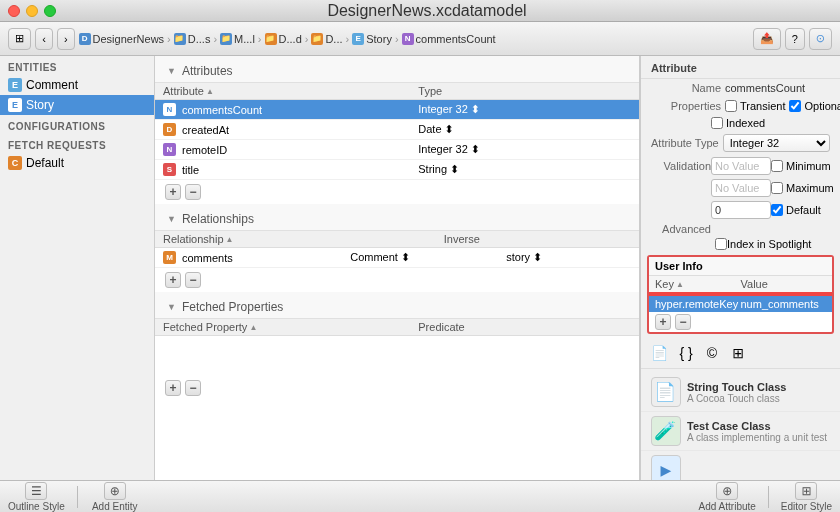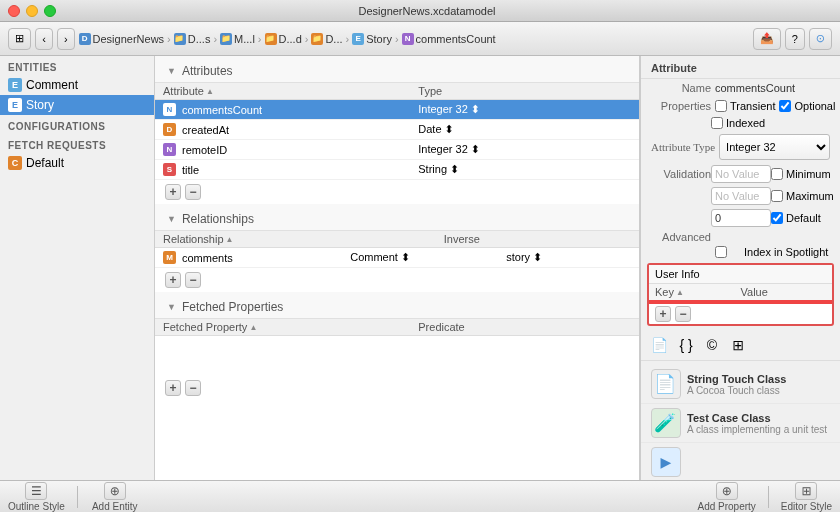--- a/index.html
+++ b/index.html
@@ -16,21 +16,21 @@
     .title-bar {
       height: 22px;
       background: linear-gradient(#e8e8e8, #d0d0d0);
       display: flex;
       align-items: center;
       justify-content: center;
       border-bottom: 1px solid #aaa;
       position: relative;
     }
     .title-bar-title {
-      font-size: 11px;
+      font-size: 16px;
       font-weight: 500;
       color: #333;
       margin-left: 14px;
     }
     .traffic-lights {
       position: absolute;
       left: 8px;
       display: flex;
       gap: 6px;
     }
@@ -244,21 +244,21 @@
     .right-section-title {
       font-size: 11px;
       font-weight: 600;
       color: #444;
       padding: 6px 10px 4px 10px;
       border-bottom: 1px solid #ddd;
     }
     .right-field {
       display: flex;
       align-items: flex-start;
-      padding: 3px 10px;
+      padding: 3px 20px;
       font-size: 11px;
       gap: 4px;
     }
     .right-label {
       color: #666;
       min-width: 60px;
       text-align: right;
     }
     .right-value {
       color: #333;
@@ -284,30 +284,29 @@
       display: flex;
       align-items: center;
       gap: 4px;
       padding: 3px 10px;
       font-size: 11px;
     }
     .select-label {
       color: #666;
       min-width: 60px;
       text-align: right;
-      font-family: Liberation Serif, serif;
     }
     .select-control {
       flex: 1;
       font-size: 11px;
       padding: 1px 2px;
       border: 1px solid #bbb;
       border-radius: 3px;
       background: linear-gradient(white, #f0f0f0);
-      height: 26px;
+      height: 18px;
     }
     .validation-row {
       display: flex;
       align-items: center;
       padding: 2px 10px;
       font-size: 11px;
     }
     .val-label { color: #666; min-width: 60px; text-align: right; }
     .val-input {
       width: 60px;
@@ -327,21 +326,21 @@
 
     
     .user-info-section {
       border: 2px solid #e05050;
       margin: 4px 6px;
       border-radius: 3px;
       background: white;
     }
     .user-info-header {
       font-size: 11px;
-      font-weight: 400;
+      font-weight: 700;
       padding: 3px 6px;
       background: #f8f8f8;
       border-bottom: 1px solid #ddd;
       display: flex;
       align-items: center;
       gap: 4px;
     }
     .user-info-table-header {
       display: flex;
       padding: 2px 6px;
@@ -449,21 +448,21 @@
     .advanced-row {
       display: flex;
       align-items: center;
       padding: 2px 10px;
       gap: 4px;
     }
     .adv-checkbox-row {
       padding: 1px 10px 1px 74px;
       display: flex;
       align-items: flex-end;
-      gap: 17px;
+      gap: 0;
       font-size: 11px;
     }
     .right-toolbar-icons {
       display: flex;
       gap: 4px;
       padding: 4px 8px;
       border-bottom: 1px solid #ddd;
       align-items: center;
     }
     .rt-icon {
@@ -728,20 +727,24 @@
       <div class="user-info-header">
         <span>User Info</span>
       </div>
       <div class="user-info-table-header">
         <div class="ui-col-key">
           <span>Key</span>
           <span class="sort-arrow">▲</span>
         </div>
         <div class="ui-col-val">Value</div>
       </div>
+      <div class="user-info-row selected">
+        <div class="ui-col-key">hyper.remoteKey</div>
+        <div class="ui-col-val">num_comments</div>
+      </div>
       <div class="rp-add-remove">
         <div class="add-btn">+</div>
         <div class="remove-btn">−</div>
       </div>
     </div>
 
     <div class="right-toolbar-icons">
       <div class="rt-icon">📄</div>
       <div class="rt-icon">{ }</div>
       <div class="rt-icon">©</div>
@@ -779,20 +782,20 @@
   <div class="bottom-sep"></div>
   <div class="bottom-btn">
     <div class="bottom-btn-icon">⊕</div>
     <span>Add Entity</span>
   </div>
 
   <div style="flex:1;"></div>
 
   <div class="bottom-btn">
     <div class="bottom-btn-icon">⊕</div>
-    <span>Add Property</span>
+    <span>Add Attribute</span>
   </div>
   <div class="bottom-sep"></div>
   <div class="bottom-btn">
     <div class="bottom-btn-icon">⊞</div>
     <span>Editor Style</span>
   </div>
 </div>
 
 </body></html>

